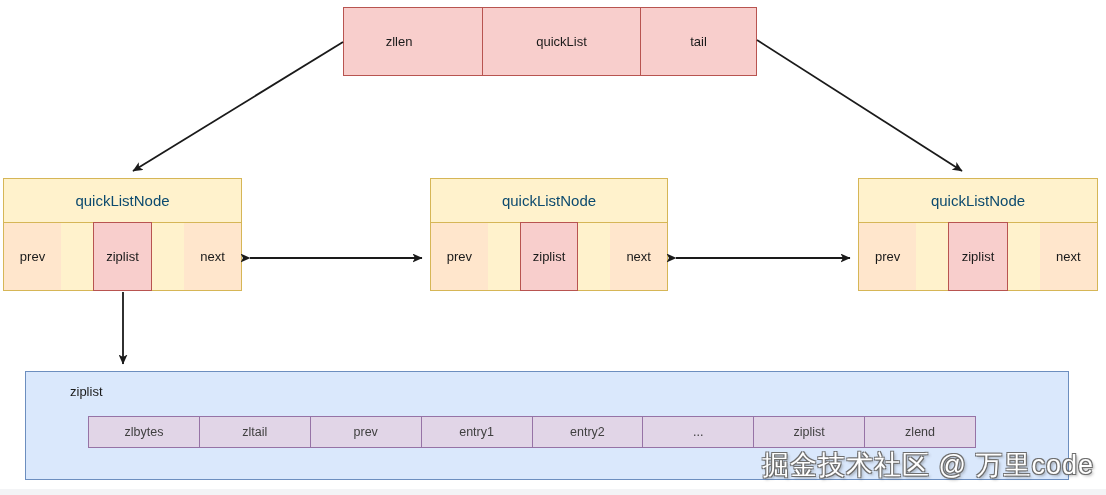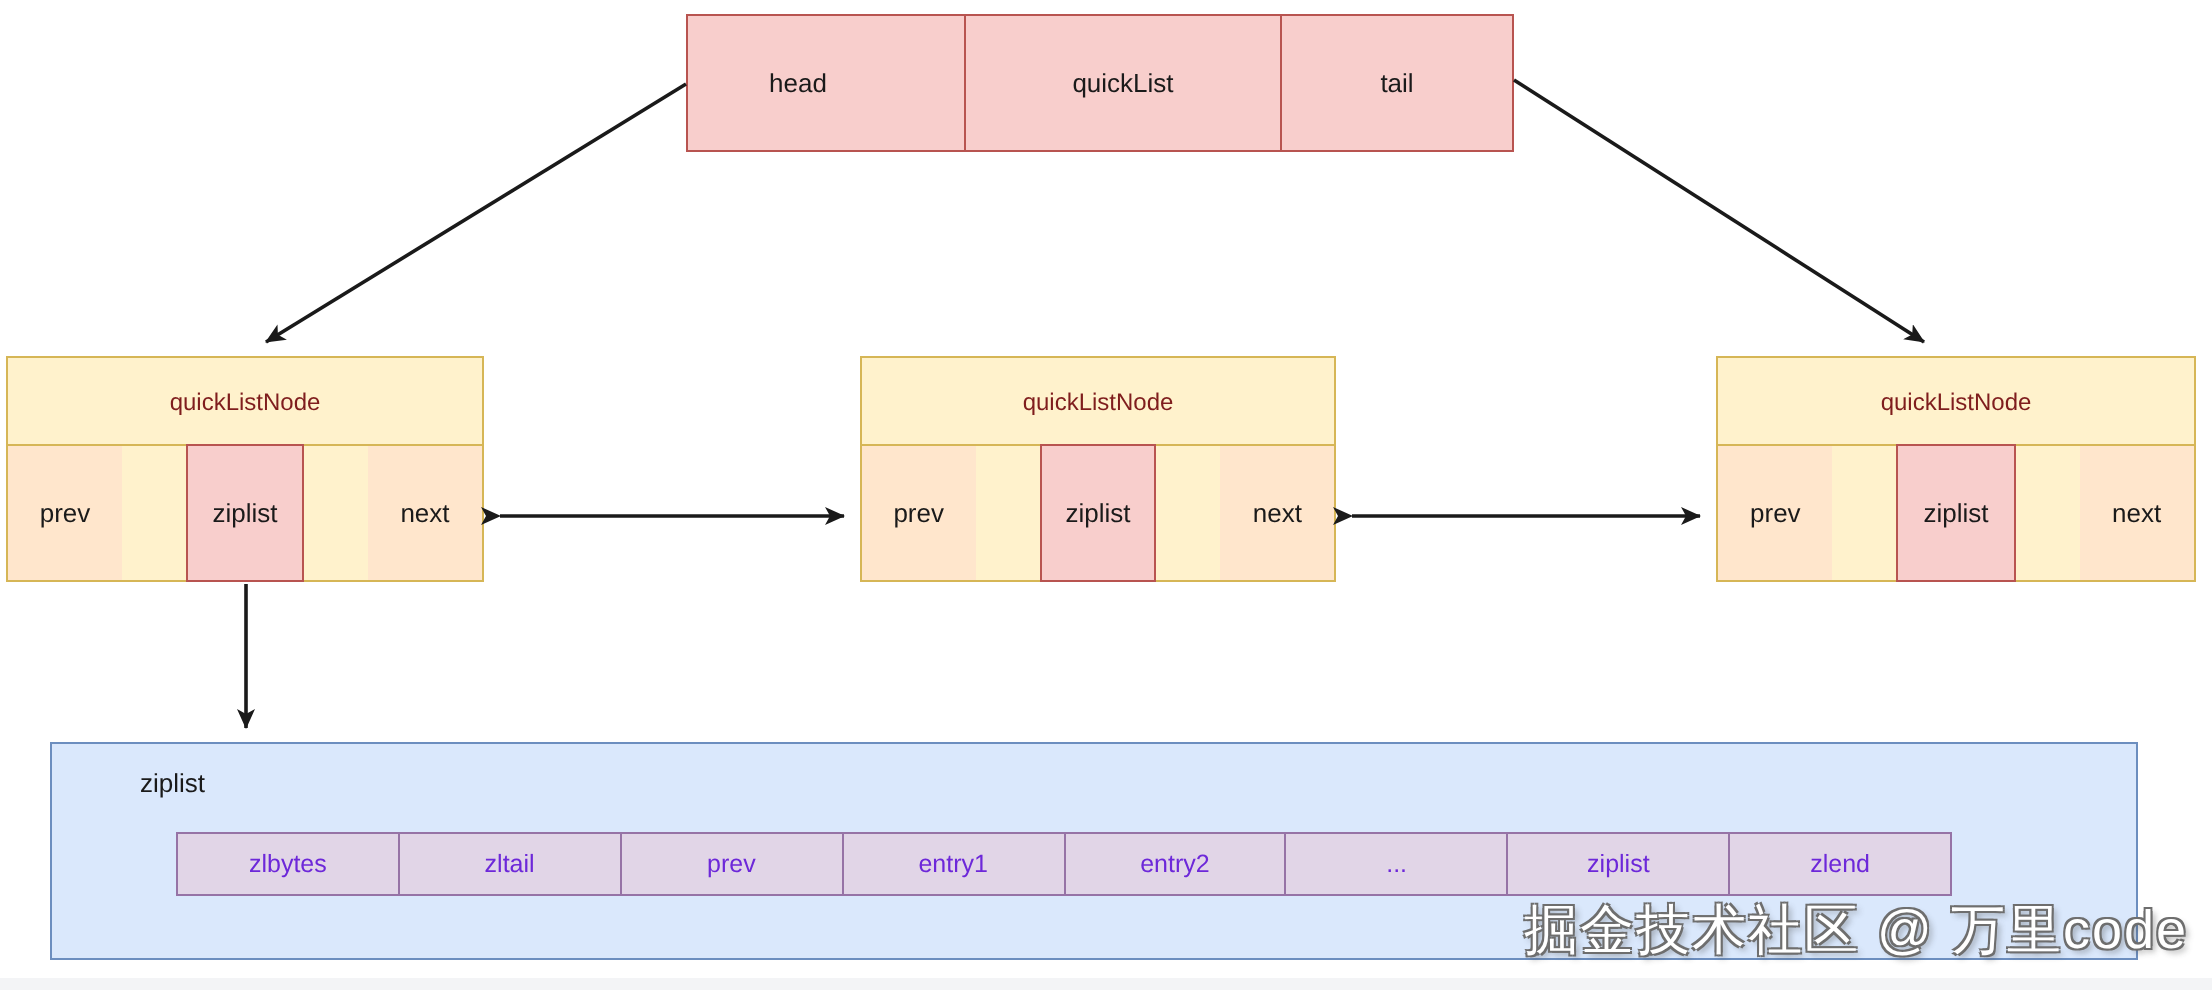--- a/index.html
+++ b/index.html
@@ -33,21 +33,21 @@
     position:absolute; top:178px; height:113px;
     display:flex; flex-direction:column;
     border:1.6px solid #d6b656; background:#fff2cc; z-index:2;
   }
   .node-1 { left:3px;   width:239px; }
   .node-2 { left:430px; width:238px; }
   .node-3 { left:858px; width:240px; }
   .node-header {
     height:44px; flex:0 0 44px; display:flex; align-items:center; justify-content:center;
     background:#fff2cc; border-bottom:1.6px solid #d6b656;
-    font-size:12px; color:#7f1d1d;
+    font-size:15px; color:#0c4a6e;
   }
   .node-body { flex:1; display:flex;gap:32px; }
   .ncell {
     flex:1; display:flex; align-items:center; justify-content:center;
     background:#ffe6cc; font-size:13px; color:#1a1a1a;
   }
   .ncell.zip {
     background:#f8cecc; border:1.6px solid #b85450;
     margin:-1px 0;
   }
@@ -60,21 +60,21 @@
   .zipbox-label {
     position:absolute; left:44px; top:12px;
     font-size:13px; color:#1a1a1a;
   }
   .ziprow {
     position:absolute; left:62px; top:44px; width:888px; height:32px;
     display:flex; background:#e1d5e7; border:1.5px solid #9673a6;
   }
   .zcell {
     flex:1; display:flex; align-items:center; justify-content:center;
-    font-size:12.5px; color:#6d28d9;
+    font-size:12.5px; color:#404040;
   }
   .zcell + .zcell { border-left:1.5px solid #9673a6; }
 
   
   .watermark {
     position:absolute; right:12px; top:447px; z-index:10;
     font-size:27px; letter-spacing:1px; color:#ffffff; white-space:nowrap;
     text-shadow:
       -1px -1px 0 #6e6e6e, 1px -1px 0 #6e6e6e,
       -1px  1px 0 #6e6e6e, 1px  1px 0 #6e6e6e,
@@ -86,21 +86,21 @@
     position:absolute; left:0; bottom:0; width:1106px; height:6px;
     background:#f3f4f6; z-index:0;
   }
 </style>
 </head>
 <body>
 
 <div class="canvas">
 
   <div class="qlbox">
-    <div class="qlcell c-head">head</div>
+    <div class="qlcell c-head">zllen</div>
     <div class="qlcell c-mid">quickList</div>
     <div class="qlcell c-tail">tail</div>
   </div>
 
   <div class="node node-1">
     <div class="node-header">quickListNode</div>
     <div class="node-body">
       <div class="ncell">prev</div>
       <div class="ncell zip">ziplist</div>
       <div class="ncell">next</div>

